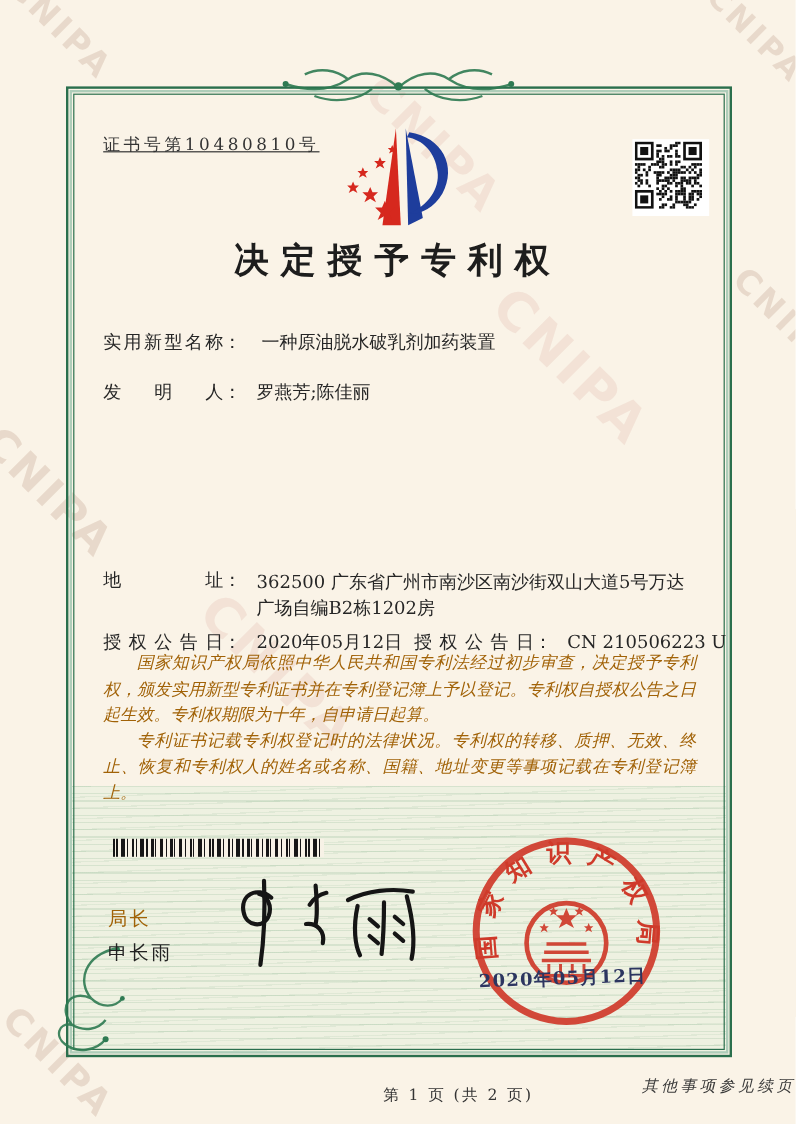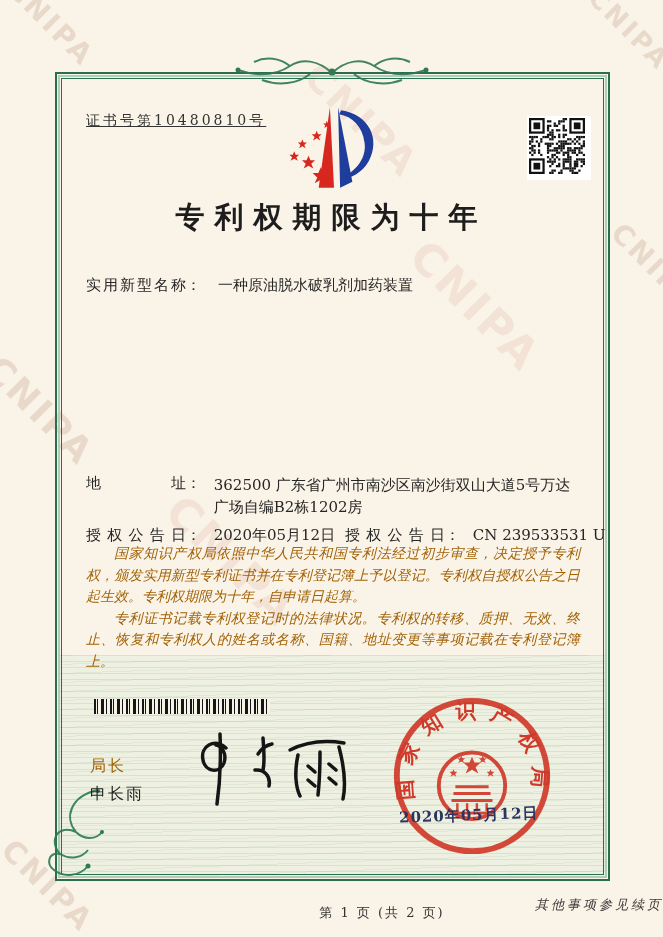--- a/index.html
+++ b/index.html
@@ -327,36 +327,40 @@
         <rect x="2" y="2" width="3" height="3" fill="#111"></rect>
         <rect x="18" y="0" width="7" height="7" fill="#111"></rect>
         <rect x="19" y="1" width="5" height="5" fill="#fff"></rect>
         <rect x="20" y="2" width="3" height="3" fill="#111"></rect>
         <rect x="0" y="18" width="7" height="7" fill="#111"></rect>
         <rect x="1" y="19" width="5" height="5" fill="#fff"></rect>
         <rect x="2" y="20" width="3" height="3" fill="#111"></rect>
       </svg>
   </div>
 
-  <div class="title">专利权期限为十年</div>
+  <div class="title">决定授予专利权</div>
 
   <div class="f-row" style="top:276px;font-family:Liberation Mono, monospace;">
     <span class="f-label">实用新型名称</span><span>：</span>
     <span class="f-value">一种原油脱水破乳剂加药装置</span>
+  </div>
+  <div class="f-row" style="top:318px;">
+    <span class="f-label">发明人</span><span>：</span>
+    <span class="f-value">罗燕芳;陈佳丽</span>
   </div>
   <div class="f-row" style="top:474px;">
     <span class="f-label">地址</span><span>：</span>
     <span class="f-value wrap">362500 广东省广州市南沙区南沙街双山大道5号万达广场自编B2栋1202房</span>
   </div>
   <div class="f-row" style="top:514px;margin-top:12px;">
     <span class="f-label">授权公告日</span><span>：</span>
     <span class="f-value">2020年05月12日</span>
     <span class="f-right">
       <span class="f-label">授权公告日</span><span>：</span>
-      <span class="f-value">CN 239533531 U</span>
+      <span class="f-value">CN 210506223 U</span>
     </span>
   </div>
 
   <div class="body-text">
     <p>国家知识产权局依照中华人民共和国专利法经过初步审查，决定授予专利权，颁发实用新型专利证书并在专利登记簿上予以登记。专利权自授权公告之日起生效。专利权期限为十年，自申请日起算。</p>
     <p>专利证书记载专利权登记时的法律状况。专利权的转移、质押、无效、终止、恢复和专利权人的姓名或名称、国籍、地址变更等事项记载在专利登记簿上。</p>
   </div>
 
   <div class="barcode"></div>
 

